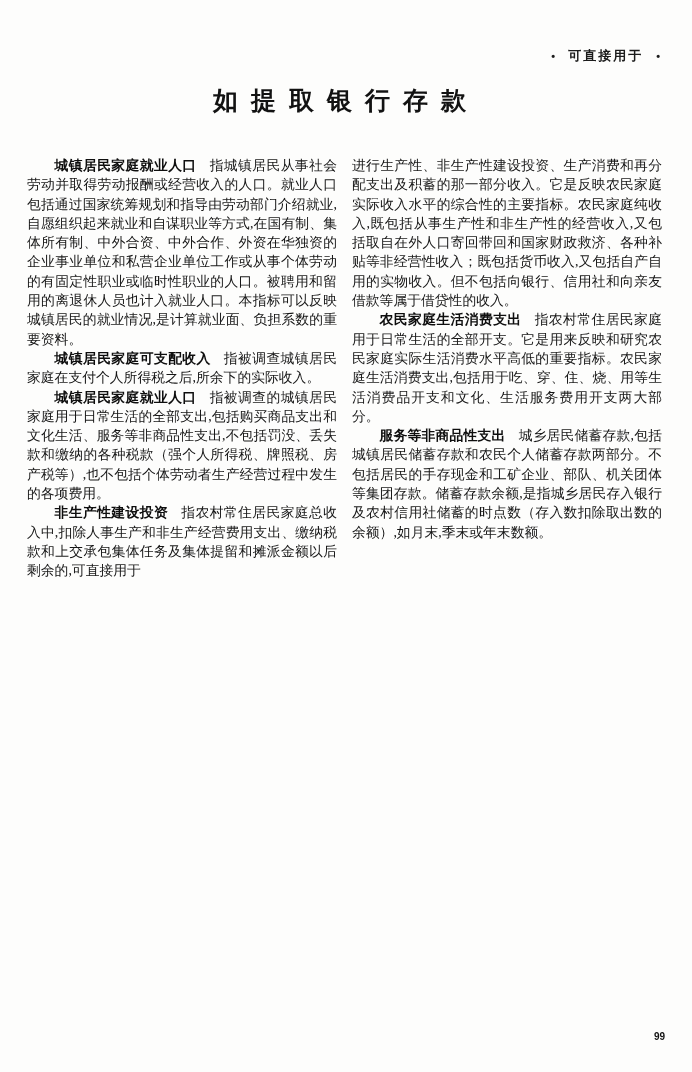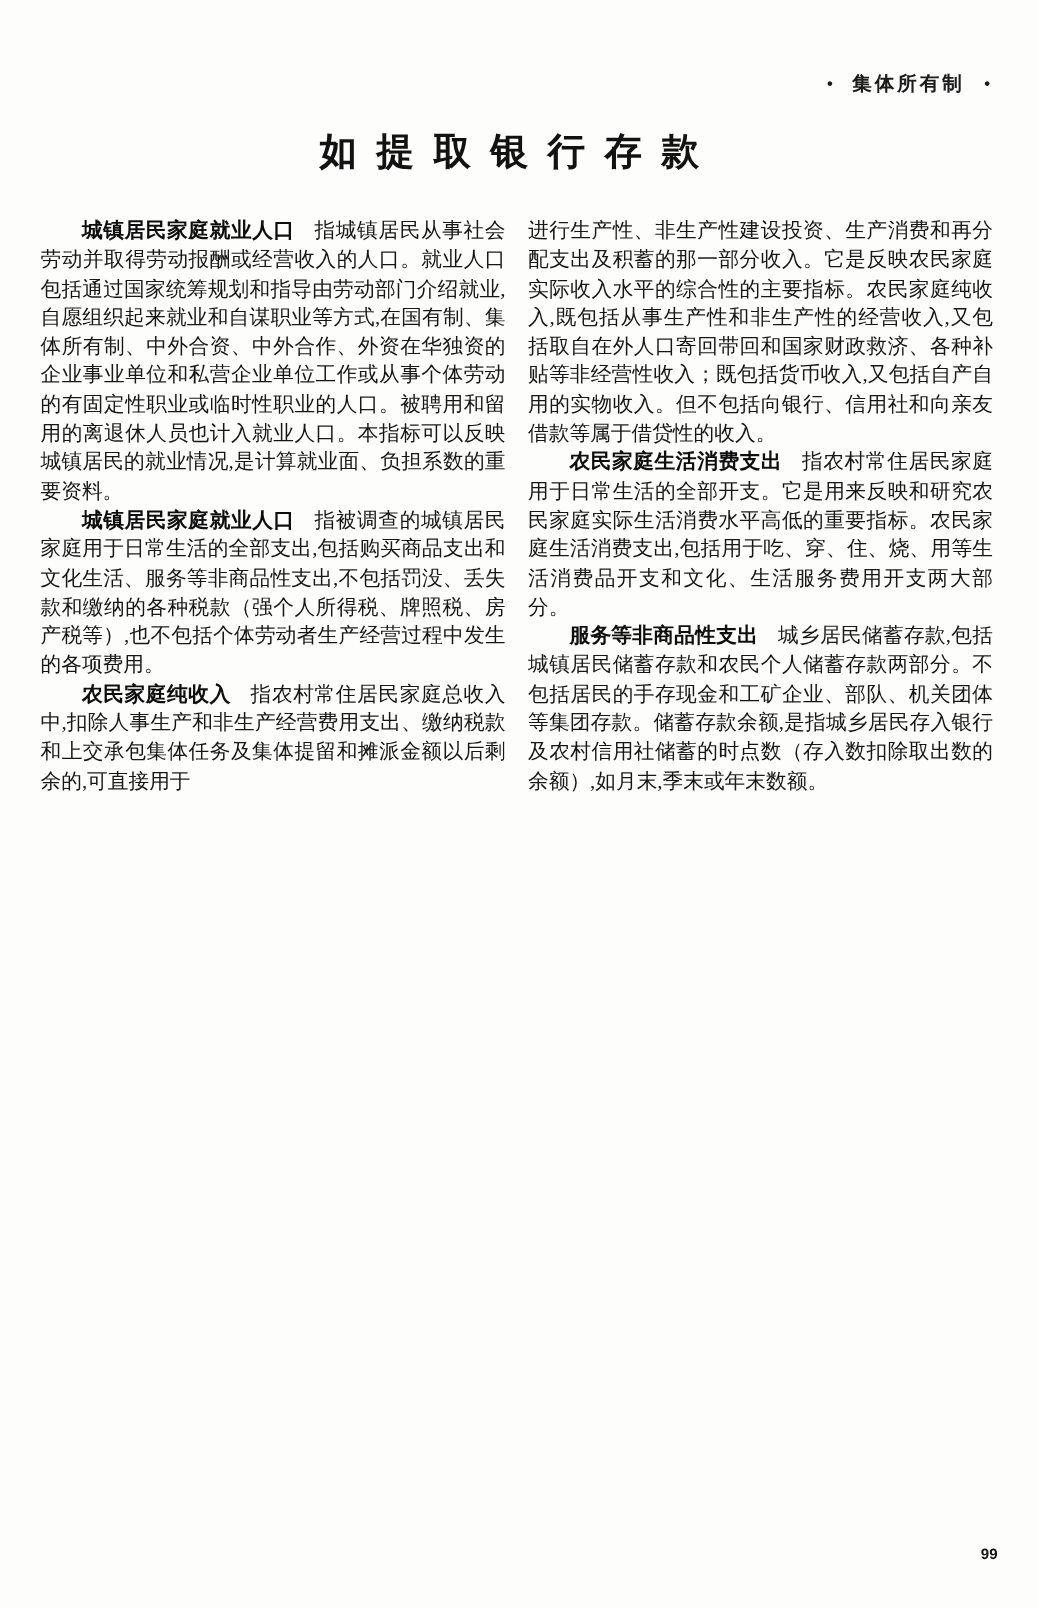--- a/index.html
+++ b/index.html
@@ -45,21 +45,21 @@
     text-align: center;
     font-family: "Liberation Sans", "DejaVu Sans", sans-serif;
     font-size: 25px;
     font-weight: bold;
     letter-spacing: 0.52em;
     color: #121212;
     white-space: nowrap;
   }
   .columns {
     position: absolute;
-    top: 144px;
+    top: 156px;
     left: 27px;
     width: 635px;
     display: flex;
     gap: 15px;
   }
   .col {
     width: 310px;
     flex: 0 0 310px;
   }
   .para {
@@ -88,32 +88,33 @@
     color: #121212;
   }
 </style>
 </head>
 <body>
 
 <div class="page">
 
   <div class="running-header">
     <span class="hdr-dot">•</span>
-    <span class="hdr-label">集体所有制</span>
+    <span class="hdr-label">可直接用于</span>
     <span class="hdr-dot">•</span>
   </div>
 
   <h1 class="doc-title">如提取银行存款</h1>
 
   <div class="columns">
 
     <div class="col">
       <p class="para indent"><b class="term">城镇居民家庭就业人口</b><span>指城镇居民从事社会劳动并取得劳动报酬或经营收入的人口。就业人口包括通过国家统筹规划和指导由劳动部门介绍就业,自愿组织起来就业和自谋职业等方式,在国有制、集体所有制、中外合资、中外合作、外资在华独资的企业事业单位和私营企业单位工作或从事个体劳动的有固定性职业或临时性职业的人口。被聘用和留用的离退休人员也计入就业人口。本指标可以反映城镇居民的就业情况,是计算就业面、负担系数的重要资料。</span></p>
+      <p class="para indent"><b class="term">城镇居民家庭可支配收入</b><span>指被调查城镇居民家庭在支付个人所得税之后,所余下的实际收入。</span></p>
       <p class="para indent"><b class="term">城镇居民家庭就业人口</b><span>指被调查的城镇居民家庭用于日常生活的全部支出,包括购买商品支出和文化生活、服务等非商品性支出,不包括罚没、丢失款和缴纳的各种税款（强个人所得税、牌照税、房产税等）,也不包括个体劳动者生产经营过程中发生的各项费用。</span></p>
-      <p class="para indent"><b class="term">农民家庭纯收入</b><span>指农村常住居民家庭总收入中,扣除人事生产和非生产经营费用支出、缴纳税款和上交承包集体任务及集体提留和摊派金额以后剩余的,可直接用于</span></p>
+      <p class="para indent"><b class="term">非生产性建设投资</b><span>指农村常住居民家庭总收入中,扣除人事生产和非生产经营费用支出、缴纳税款和上交承包集体任务及集体提留和摊派金额以后剩余的,可直接用于</span></p>
     </div>
 
     <div class="col">
       <p class="para"><span>进行生产性、非生产性建设投资、生产消费和再分配支出及积蓄的那一部分收入。它是反映农民家庭实际收入水平的综合性的主要指标。农民家庭纯收入,既包括从事生产性和非生产性的经营收入,又包括取自在外人口寄回带回和国家财政救济、各种补贴等非经营性收入；既包括货币收入,又包括自产自用的实物收入。但不包括向银行、信用社和向亲友借款等属于借贷性的收入。</span></p>
       <p class="para indent"><b class="term">农民家庭生活消费支出</b><span>指农村常住居民家庭用于日常生活的全部开支。它是用来反映和研究农民家庭实际生活消费水平高低的重要指标。农民家庭生活消费支出,包括用于吃、穿、住、烧、用等生活消费品开支和文化、生活服务费用开支两大部分。</span></p>
       <p class="para indent"><b class="term">服务等非商品性支出</b><span>城乡居民储蓄存款,包括城镇居民储蓄存款和农民个人储蓄存款两部分。不包括居民的手存现金和工矿企业、部队、机关团体等集团存款。储蓄存款余额,是指城乡居民存入银行及农村信用社储蓄的时点数（存入数扣除取出数的余额）,如月末,季末或年末数额。</span></p>
     </div>
 
   </div>
 

